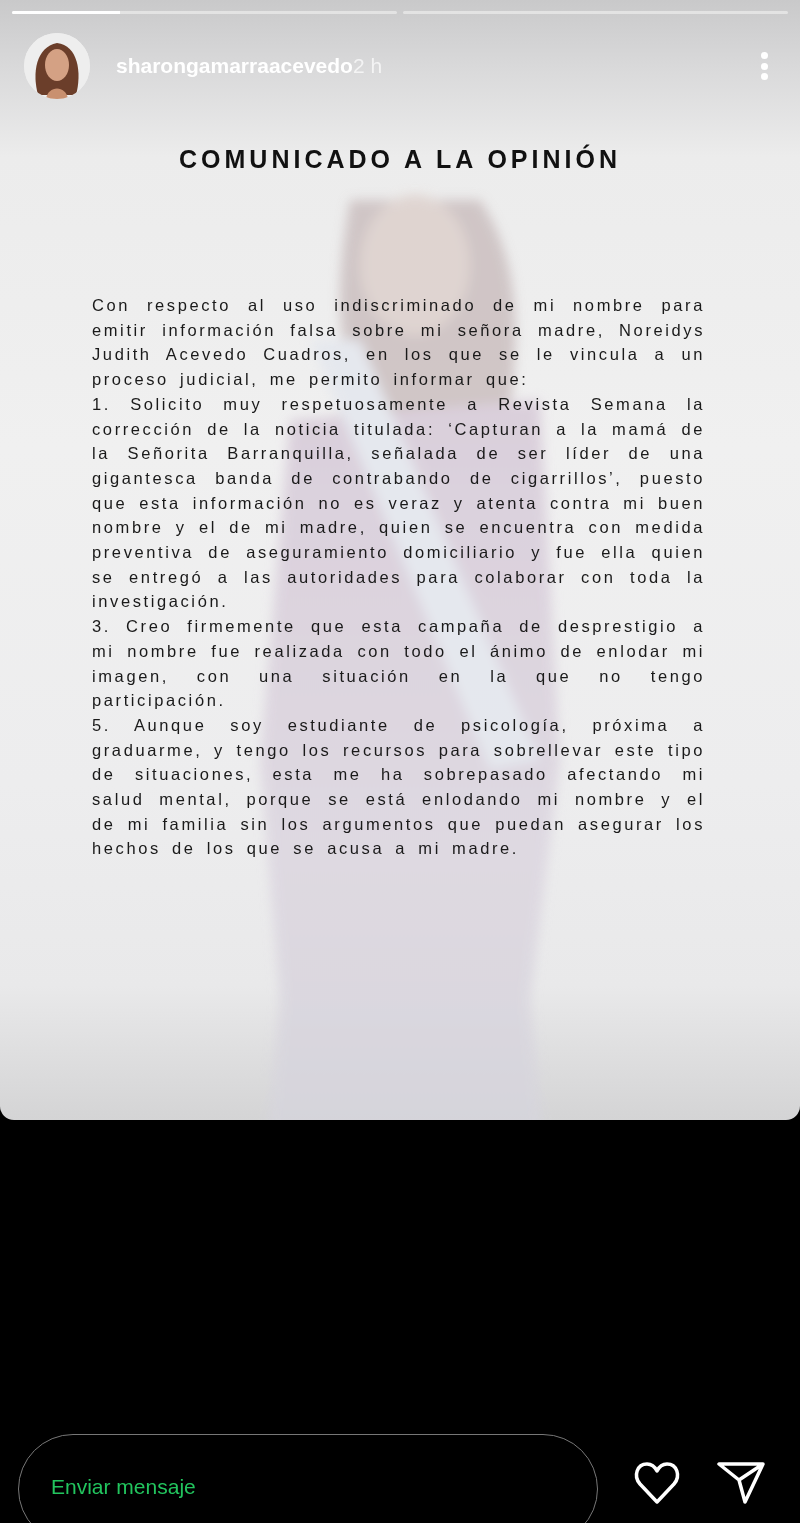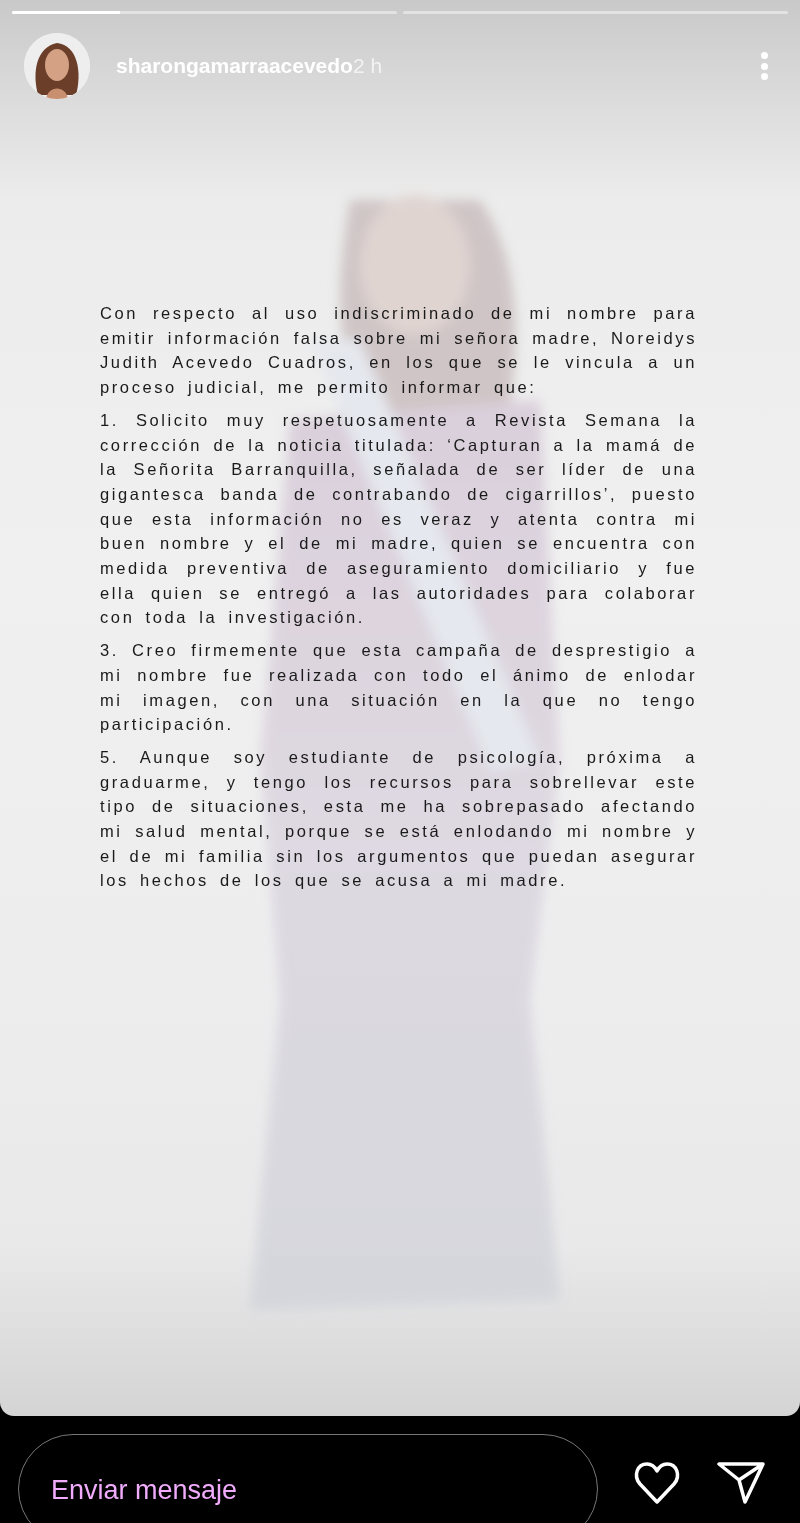--- a/index.html
+++ b/index.html
@@ -1,42 +1,42 @@
 <!DOCTYPE html>
 <html><head>
   <meta charset="utf-8">
   <style>
     html, body { margin:0; padding:0; }
     body { width:800px; height:1523px; background:#000; position:relative; overflow:hidden; font-family:"Liberation Sans", sans-serif; }
     .story {
-      position:absolute; left:0; top:0; width:800px; height:1416px;
+      position:absolute; left:0; top:0; width:800px; height:1120px;
       border-radius:0 0 14px 14px; overflow:hidden;
       background: linear-gradient(180deg, #c9c9ca 0%, #d9d9da 6%, #ececec 14%, #f0f0f0 40%, #ededee 70%, #e9e9ea 88%, #d4d4d5 100%);
     }
     
     .figure { position:absolute; left:0; top:0; width:800px; height:1416px; pointer-events:none; }
     .progress { position:absolute; top:11px; left:12px; right:12px; height:3px; display:flex; gap:6px; }
     .bar { flex:1; height:3px; background:rgba(255,255,255,0.45); border-radius:2px; position:relative; overflow:hidden; }
     .bar .fill { position:absolute; left:0; top:0; bottom:0; background:#fff; }
     .header { position:absolute; top:32px; left:24px; right:24px; height:68px; display:flex; align-items:center; }
     .avatar { width:66px; height:66px; border-radius:50%; background:#ececec; overflow:hidden; flex:none; }
     .username { margin-left:26px; color:#fff; font-size:21px; font-weight:bold; letter-spacing:0px; }
     .time { color:rgba(255,255,255,0.7); font-size:21px; }
     .more { margin-left:auto; width:24px; height:40px; display:flex; flex-direction:column; align-items:center; justify-content:space-between; padding:6px 0; box-sizing:border-box; cursor:pointer; }
     .more i { display:block; width:7px; height:7px; border-radius:50%; background:#fff; }
     .title { position:absolute; top:142px; left:0; width:800px; text-align:center; font-weight:bold; font-size:25px; letter-spacing:4px; line-height:35px; color:#111; }
     .body-text {
       position:absolute; top:293px; left:92px; width:613px;
       font-size:16.5px; line-height:24.7px; letter-spacing:2.6px; word-spacing:4px;
       color:#1a1a1a; text-align:justify;
     }
-    .body-text p { margin:8px; }
+    .body-text p { margin:0; }
     .footer { position:absolute; top:1416px; left:0; width:800px; height:107px; background:#000; }
     .msg { position:absolute; left:18px; top:18px; width:580px; height:110px; border:1.5px solid #777; border-radius:55px; box-sizing:border-box; }
-    .msg-label { position:absolute; left:32px; top:40px; color:#f0abfc; font-size:27px; }
+    .msg-label { position:absolute; left:32px; top:40px; color:#22c55e; font-size:21px; }
     .heart { position:absolute; left:632px; top:42px; width:50px; height:50px; }
     .send { position:absolute; left:715px; top:44px; width:52px; height:46px; }
   </style>
 </head>
 <body>
 
 <div class="story">
   <svg class="figure" viewBox="0 0 800 1416">
     <defs>
       <filter id="blur">
@@ -77,20 +77,21 @@
     <span class="username">sharongamarraacevedo</span>
     <span class="time">2 h</span>
     <div class="more">
         <i></i>
         <i></i>
         <i></i>
       </div>
   </div>
 
   <div class="title">
+    <div>COMUNICADO A LA OPINIÓN</div>
   </div>
 
   <div class="body-text">
     <p>Con respecto al uso indiscriminado de mi nombre para emitir información falsa sobre mi señora madre, Noreidys Judith Acevedo Cuadros, en los que se le vincula a un proceso judicial, me permito informar que:</p>
     <p>1. Solicito muy respetuosamente a Revista Semana la corrección de la noticia titulada: ‘Capturan a la mamá de la Señorita Barranquilla, señalada de ser líder de una gigantesca banda de contrabando de cigarrillos’, puesto que esta información no es veraz y atenta contra mi buen nombre y el de mi madre, quien se encuentra con medida preventiva de aseguramiento domiciliario y fue ella quien se entregó a las autoridades para colaborar con toda la investigación.</p>
     <p>3. Creo firmemente que esta campaña de desprestigio a mi nombre fue realizada con todo el ánimo de enlodar mi imagen, con una situación en la que no tengo participación.</p>
     <p>5. Aunque soy estudiante de psicología, próxima a graduarme, y tengo los recursos para sobrellevar este tipo de situaciones, esta me ha sobrepasado afectando mi salud mental, porque se está enlodando mi nombre y el de mi familia sin los argumentos que puedan asegurar los hechos de los que se acusa a mi madre.</p>
   </div>
 </div>
 

